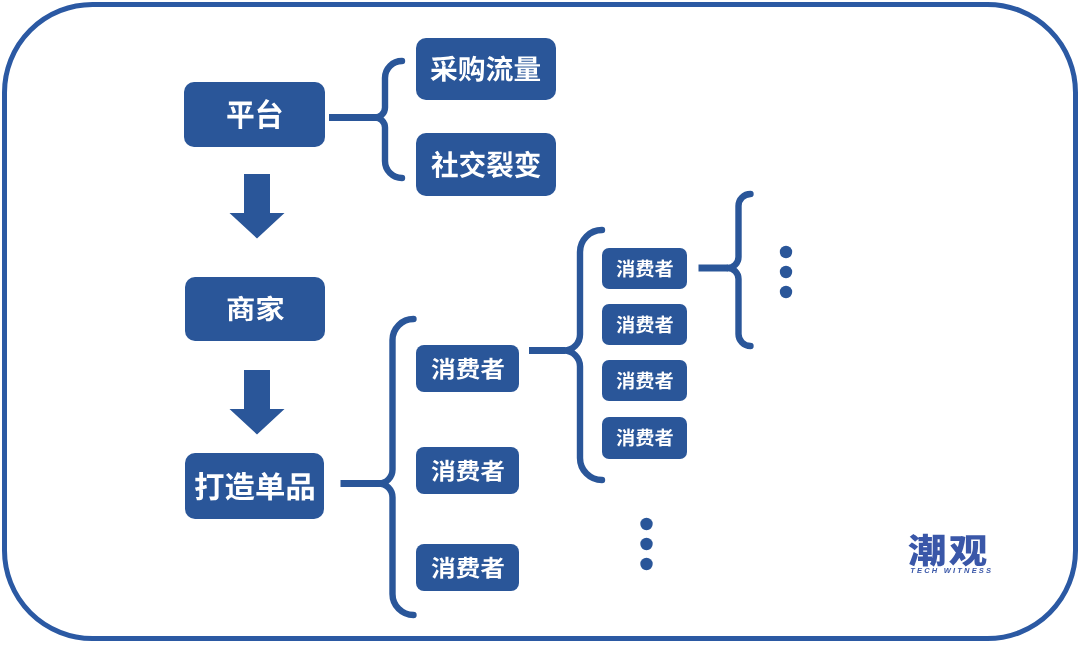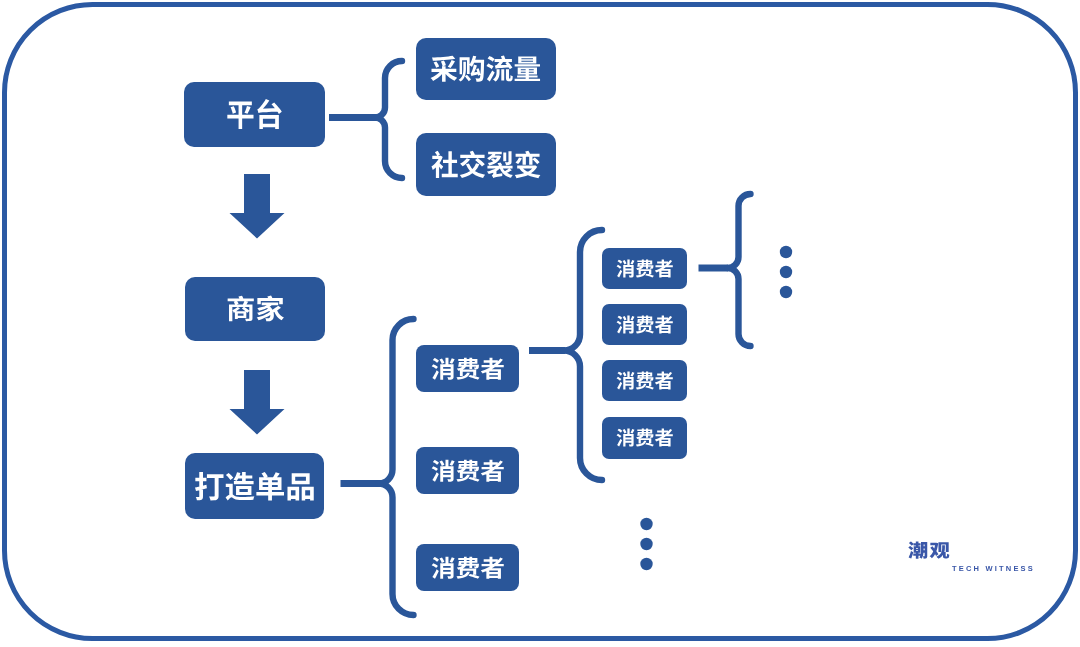--- a/index.html
+++ b/index.html
@@ -15,21 +15,21 @@
     overflow: hidden;
   }
   .node .glyphs { display: block; fill: #ffffff; }
   .sr-label {
     position: absolute; left: 0; top: 0; width: 1px; height: 1px;
     overflow: hidden; color: transparent; font-size: 2px; line-height: 1;
     white-space: nowrap; user-select: none;
   }
   .logo {
     position: absolute; left: 908px; top: 527px; width: 127px;
-    display: flex; align-items: flex-end;
+    display: flex; flex-direction: column; align-items: flex-start; font-style: italic;
   }
   .logo .glyphs { display: block; fill: #3a57a8; }
   .logo-subtitle {
     margin-top: -7px; color: #3a57a8;
     font-family: "Liberation Sans", sans-serif; font-weight: bold;
     font-size: 7.5px; letter-spacing: 2.2px; white-space: nowrap;
     text-indent: 2.2px;
   }
 </style>
 </head>

